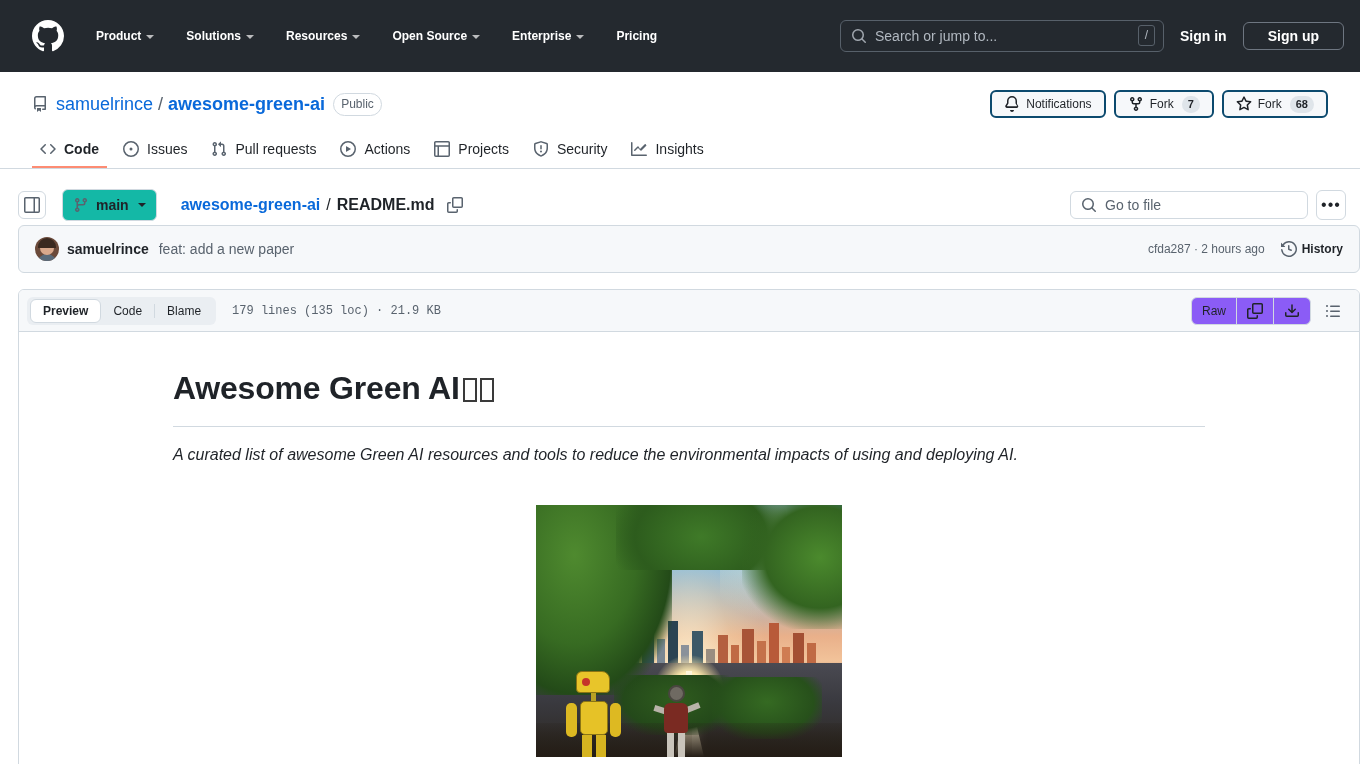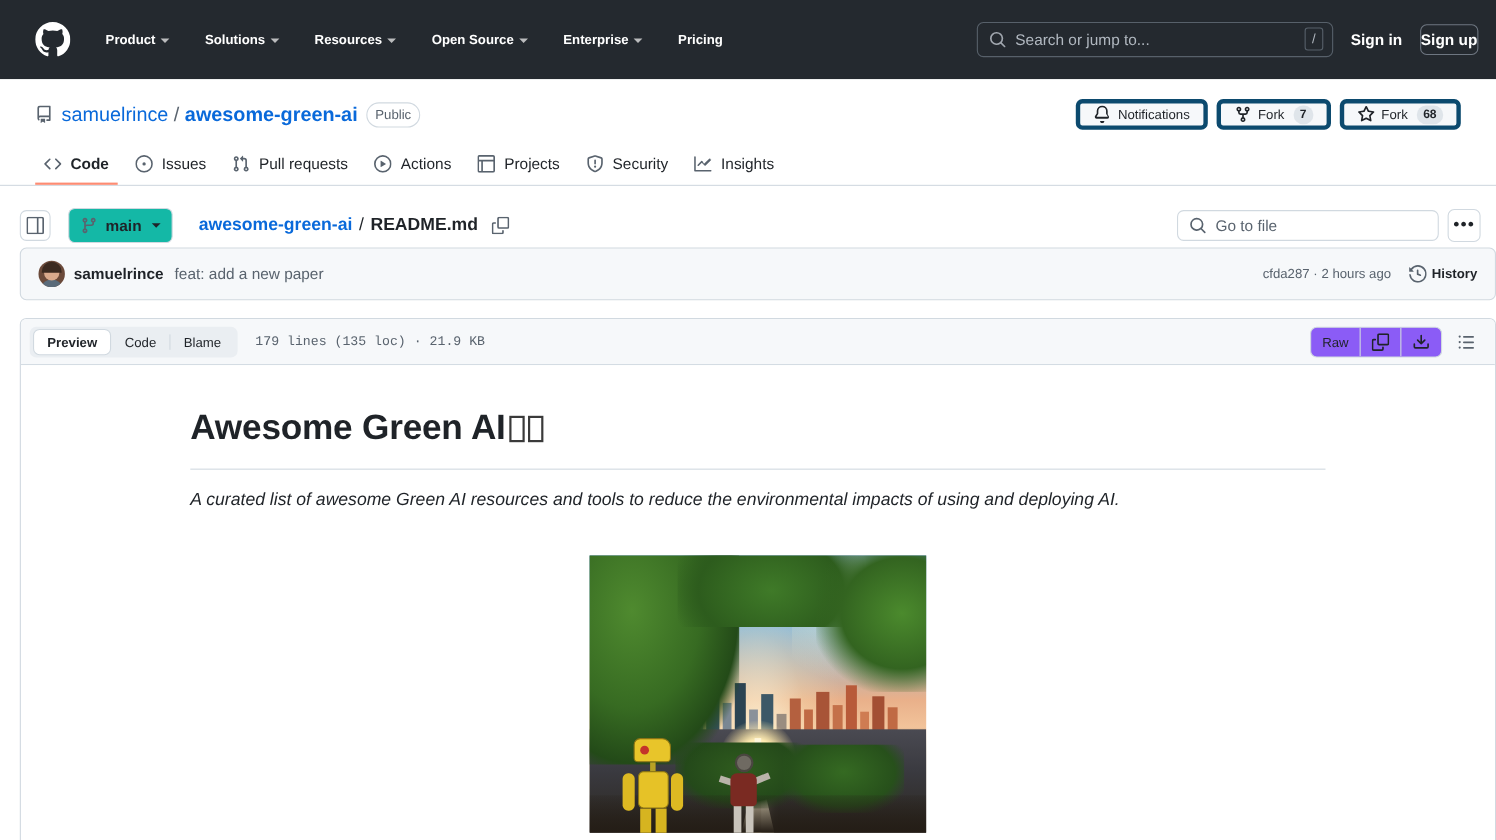--- a/index.html
+++ b/index.html
@@ -74,21 +74,21 @@
     padding: 3px 6px 4px;
   }
   .gh-signin {
     color: #ffffff; font-size: 14px; font-weight: 600;
     cursor: pointer; white-space: nowrap;
   }
   .gh-signup {
     color: #ffffff; font-size: 14px; font-weight: 600;
     border: 1px solid #6e7681;
     border-radius: 6px;
-    padding: 5px 0;
+    padding: 5px 24px;
     cursor: pointer; white-space: nowrap;
     background: transparent;
   }
 
   
   .repo-header {
     padding: 16px 32px 0 32px;
     background: #ffffff;
     border-bottom: 1px solid #d1d9e0;
   }
@@ -114,21 +114,21 @@
     border-radius: 2em;
     padding: 1px 7px 2px;
     line-height: 18px;
   }
   .repo-actions {
     margin-left: auto;
     display: flex; align-items: center; gap: 8px;
   }
   .btn {
     display: inline-flex; align-items: center; gap: 6px;
-    border: 4px solid #0c4a6e;
+    border: 2px solid #0c4a6e;
     border-radius: 6px;
     background: #f6f8fa;
     padding: 4px 12px;
     font-size: 12px; font-weight: 500;
     color: #1f2328;
     cursor: pointer;
     height: 28px;
     white-space: nowrap;
   }
   .btn svg { fill: #1f2328; display: block; }

